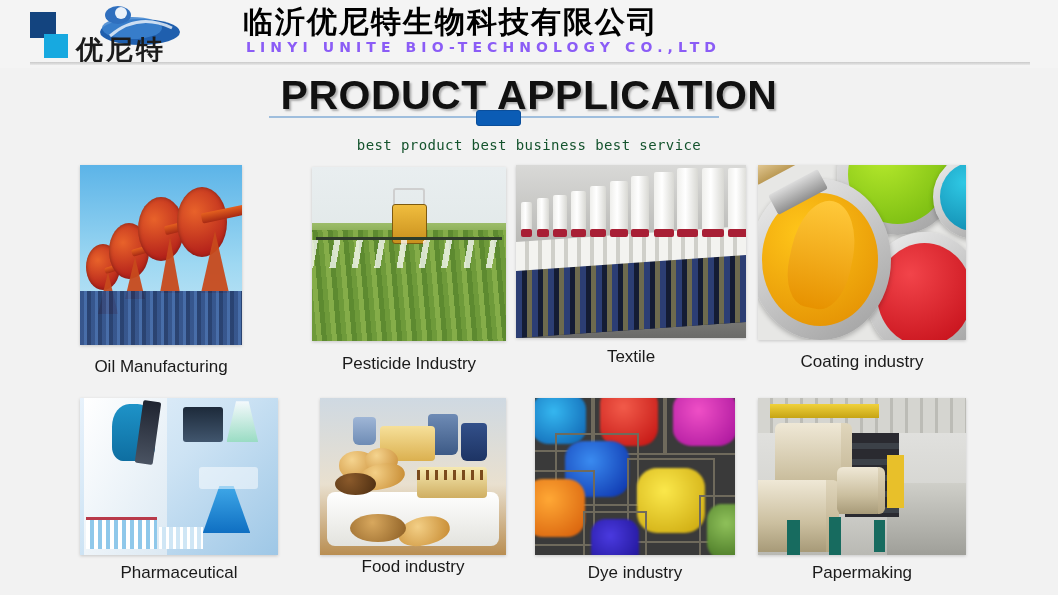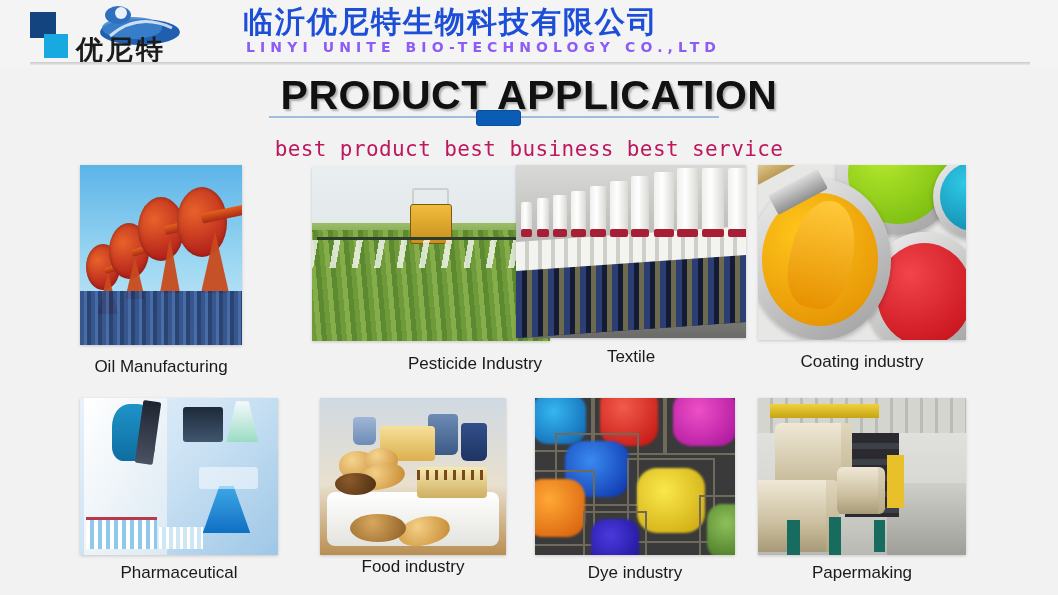--- a/index.html
+++ b/index.html
@@ -28,21 +28,21 @@
   }
   #brand-cn{
     position:absolute;left:46px;top:28px;
     font-family:"DejaVu Sans", sans-serif;
     font-size:27px;font-weight:bold;color:#1b1b1b;letter-spacing:3px;
     line-height:1;
   }
   #company-cn{
     position:absolute;left:243px;top:6px;
     font-family:"DejaVu Sans", sans-serif;
-    font-size:30px;font-weight:bold;color:#1d4ed8;letter-spacing:2px;
+    font-size:30px;font-weight:bold;color:#000000;letter-spacing:2px;
     white-space:nowrap;line-height:1.05;
   }
   #company-en{
     position:absolute;left:246px;top:39px;
     font-family:"DejaVu Sans", sans-serif;
     font-size:14px;font-weight:bold;color:#8b5cf6;letter-spacing:5.1px;
     white-space:nowrap;
   }
 
   
@@ -57,21 +57,21 @@
     background:#9fbedd;
   }
   #divider-pill{
     position:absolute;left:476px;top:110px;width:43px;height:14px;
     background:#0b5cb5;border-radius:3px;
     border:1px solid #0a4e9b;
   }
   #subtitle{
     position:absolute;left:0;top:137px;width:1058px;text-align:center;
     font-family:"DejaVu Sans Mono", monospace;
-    font-size:21px;color:#be185d;letter-spacing:0.4px;
+    font-size:14px;color:#14532d;letter-spacing:0.4px;
   }
 
   
   .card{position:absolute;}
   .thumb{
     position:absolute;left:0;top:0;width:100%;height:100%;
     overflow:hidden;background:#ddd;
     box-shadow:0 1px 3px rgba(0,0,0,0.18);
   }
   .caption{
@@ -282,21 +282,21 @@
     <div class="pump" style="left:60%;top:12%;width:32%;height:66%;">
       <div class="disc" style="left:0;top:0;width:50px;height:70px;"></div>
       <div class="beam" style="left:24px;top:20px;width:64px;height:10px;transform:rotate(-12deg);"></div>
       <div class="tower" style="left:24px;top:44px;border-bottom-width:62px;border-left-width:14px;border-right-width:14px;"></div>
     </div>
     <div class="oil-city"></div>
   </div>
   <div class="caption" style="top:192px;">Oil Manufacturing</div>
 </div>
 
-<div class="card" style="left:312px;top:167px;width:194px;height:174px;padding-left:44px;">
+<div class="card" style="left:312px;top:167px;width:194px;height:174px;">
   <div class="thumb">
     <div class="layer pest-sky"></div>
     <div class="pest-strip"></div>
     <div class="pest-field"></div>
     <div class="pest-cab"></div>
     <div class="pest-tractor"></div>
     <div class="pest-boom"></div>
     <div class="pest-spray"></div>
   </div>
   <div class="caption" style="top:187px;">Pesticide Industry</div>

